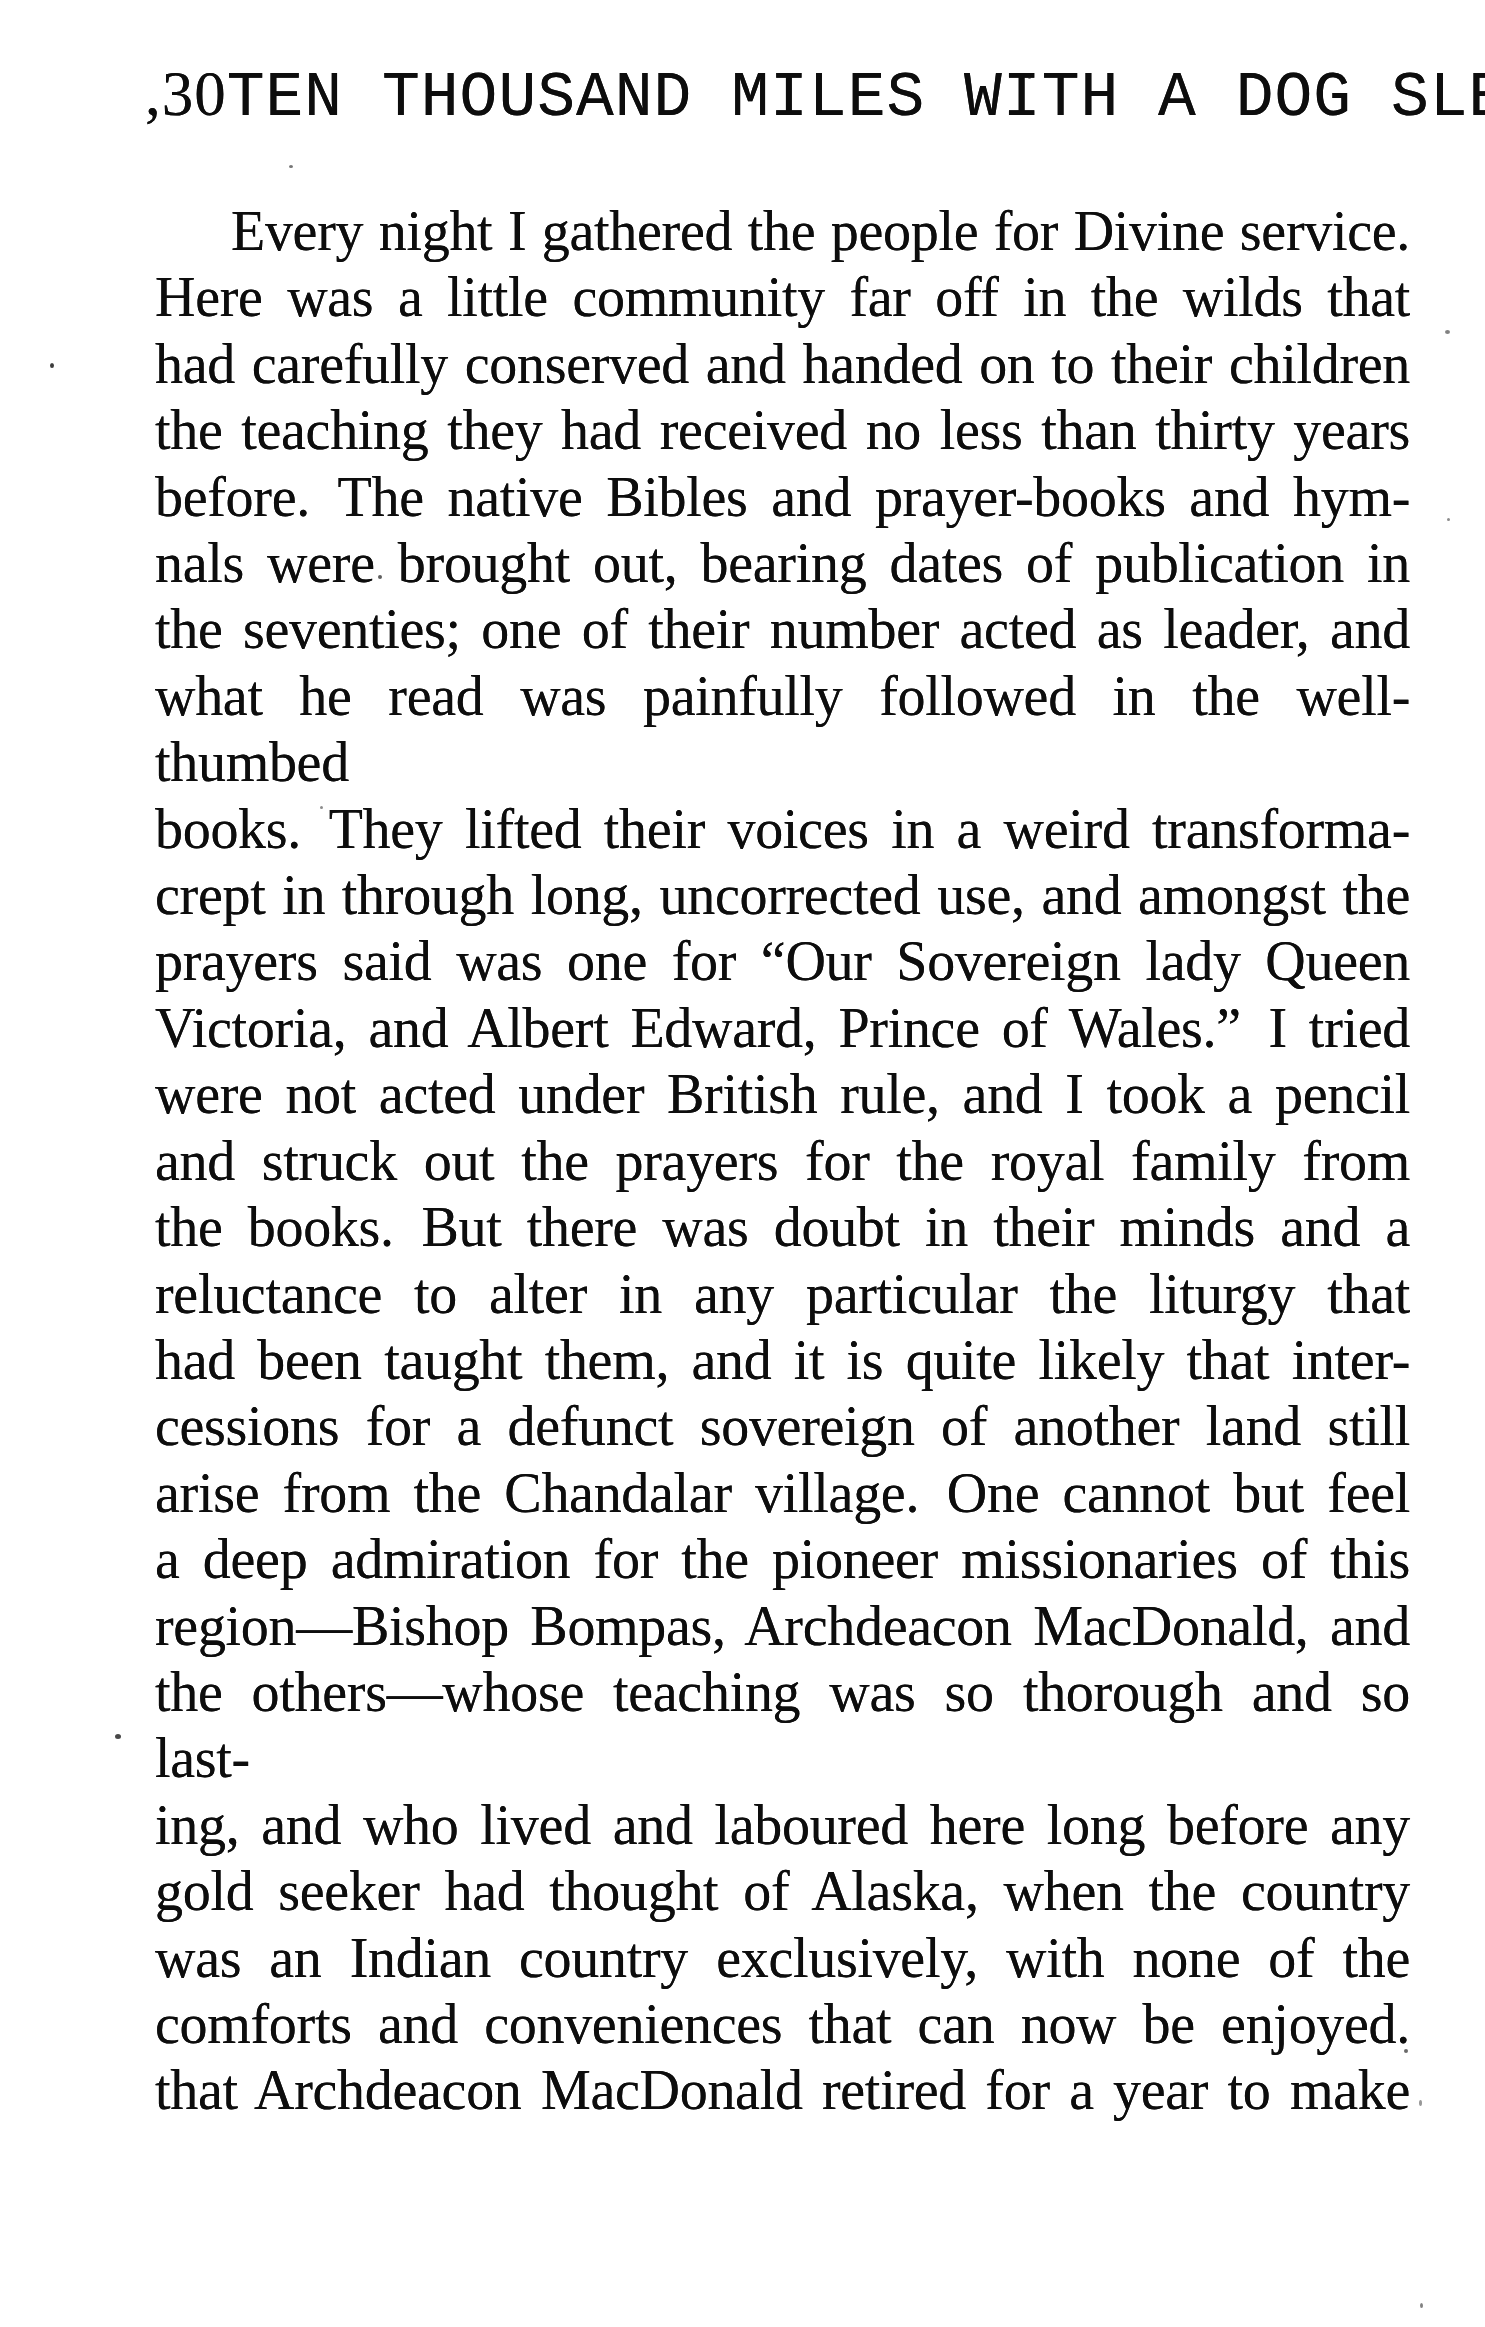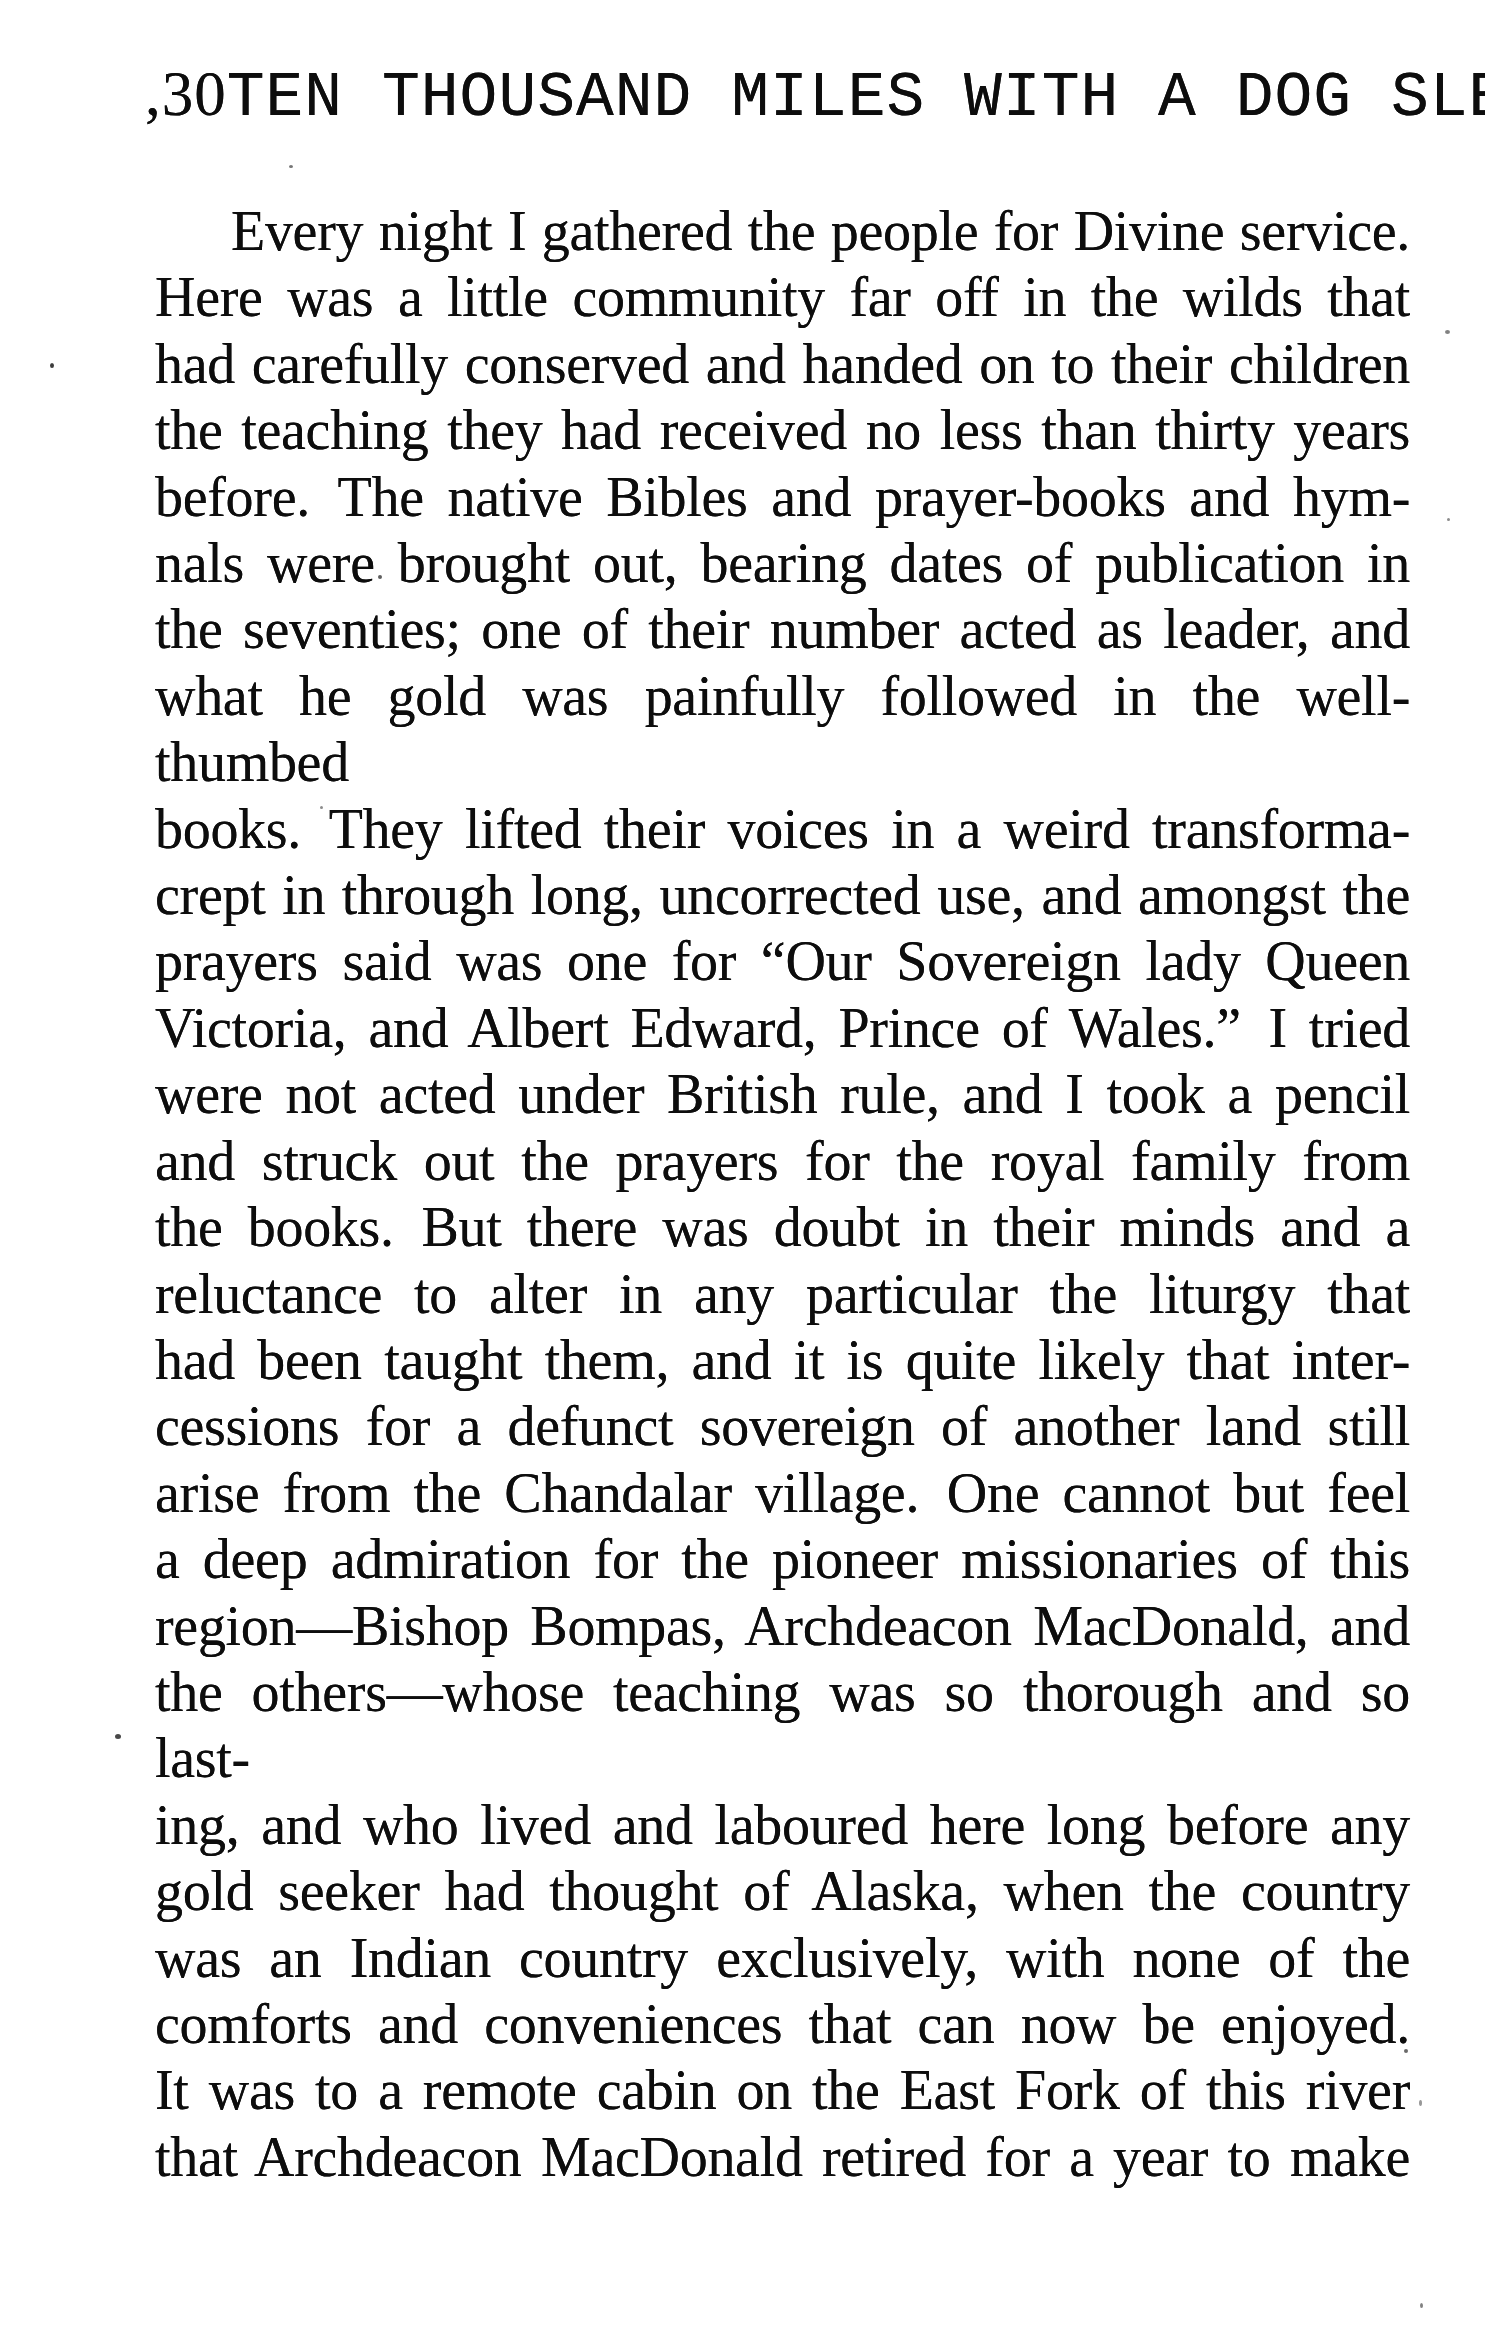--- a/index.html
+++ b/index.html
@@ -71,40 +71,39 @@
   </div>
 
   <div class="body-text">
       <div class="line indent">Every night I gathered the people for Divine service.</div>
       <div class="line">Here was a little community far off in the wilds that</div>
       <div class="line">had carefully conserved and handed on to their children</div>
       <div class="line">the teaching they had received no less than thirty years</div>
       <div class="line">before. The native Bibles and prayer-books and hym-</div>
       <div class="line">nals were brought out, bearing dates of publication in</div>
       <div class="line">the seventies; one of their number acted as leader, and</div>
-      <div class="line">what he gold was painfully followed in the well-thumbed</div>
+      <div class="line">what he read was painfully followed in the well-thumbed</div>
       <div class="line">books. They lifted their voices in a weird transforma-</div>
       <div class="line">crept in through long, uncorrected use, and amongst the</div>
       <div class="line">prayers said was one for “Our Sovereign lady Queen</div>
       <div class="line">Victoria, and Albert Edward, Prince of Wales.” I tried</div>
       <div class="line">were not acted under British rule, and I took a pencil</div>
       <div class="line">and struck out the prayers for the royal family from</div>
       <div class="line">the books. But there was doubt in their minds and a</div>
       <div class="line">reluctance to alter in any particular the liturgy that</div>
       <div class="line">had been taught them, and it is quite likely that inter-</div>
       <div class="line">cessions for a defunct sovereign of another land still</div>
       <div class="line">arise from the Chandalar village. One cannot but feel</div>
       <div class="line">a deep admiration for the pioneer missionaries of this</div>
       <div class="line">region—Bishop Bompas, Archdeacon MacDonald, and</div>
       <div class="line">the others—whose teaching was so thorough and so last-</div>
       <div class="line">ing, and who lived and laboured here long before any</div>
       <div class="line">gold seeker had thought of Alaska, when the country</div>
       <div class="line">was an Indian country exclusively, with none of the</div>
       <div class="line">comforts and conveniences that can now be enjoyed.</div>
-      <div class="line">It was to a remote cabin on the East Fork of this river</div>
       <div class="line">that Archdeacon MacDonald retired for a year to make</div>
     </div>
 
   <div class="speck" style="left:50px;  top:363px;  width:4px; height:5px; opacity:.85;"></div>
   <div class="speck" style="left:289px; top:165px;  width:4px; height:3px; opacity:.6;"></div>
   <div class="speck" style="left:115px; top:1734px; width:6px; height:5px; opacity:.8;"></div>
   <div class="speck" style="left:378px; top:575px;  width:4px; height:4px; opacity:.7;"></div>
   <div class="speck" style="left:320px; top:806px;  width:3px; height:3px; opacity:.5;"></div>
   <div class="speck" style="left:1445px;top:330px;  width:5px; height:4px; opacity:.55;"></div>
   <div class="speck" style="left:1447px;top:518px;  width:3px; height:3px; opacity:.5;"></div>

